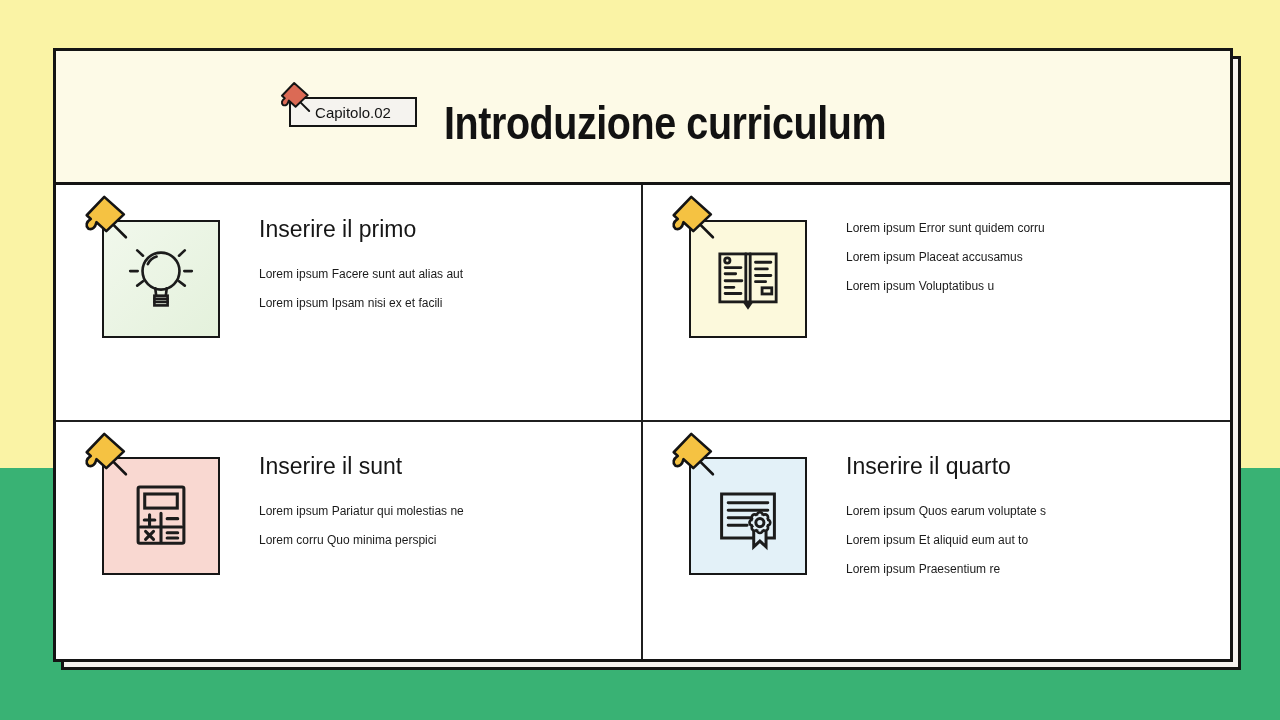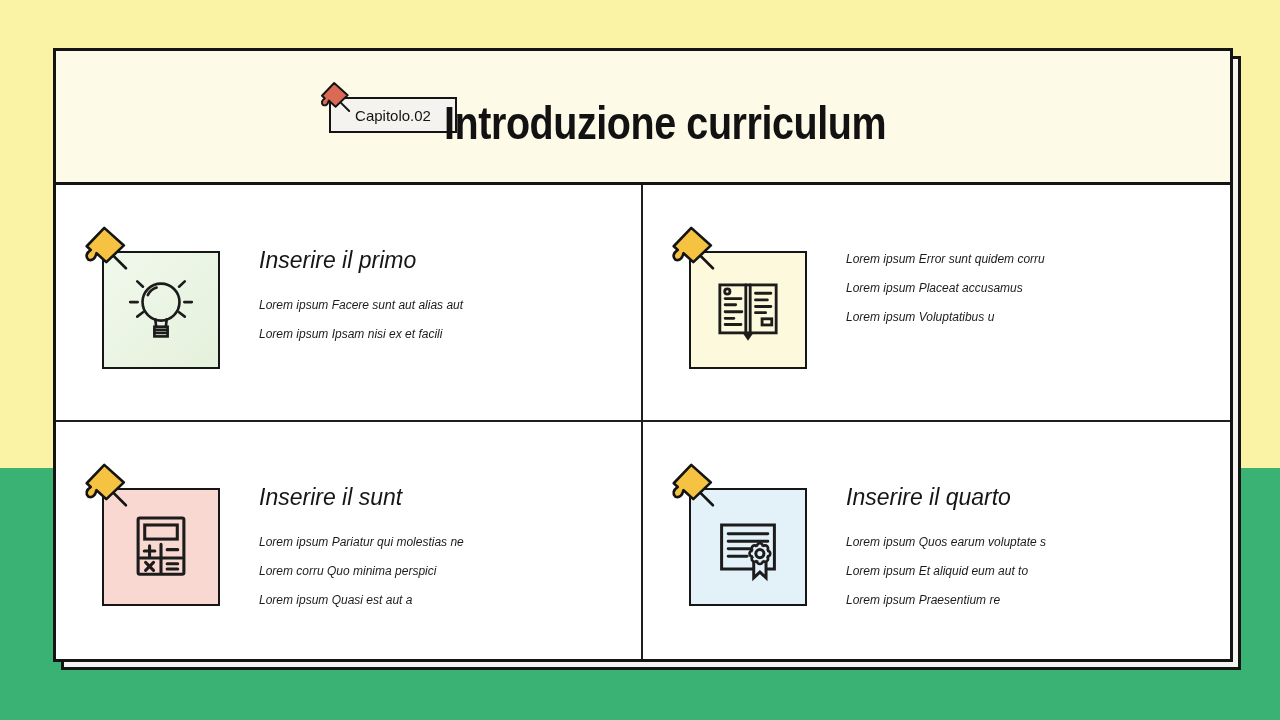--- a/index.html
+++ b/index.html
@@ -2,27 +2,27 @@
 <html><head>
 <meta charset="utf-8">
 <style>
   html,body{margin:0;padding:0;}
   body{width:1280px;height:720px;overflow:hidden;font-family:"Liberation Sans",sans-serif;}
   .stage{position:relative;width:1280px;height:720px;background:#FAF3A5;}
   .bg-green{position:absolute;left:0;top:468px;width:1280px;height:252px;background:#39B274;}
   .card-shadow{position:absolute;left:61px;top:56px;width:1180px;height:614px;background:#F5F3F0;border:3px solid #141414;box-sizing:border-box;}
   .card{position:absolute;left:53px;top:48px;width:1180px;height:614px;background:#FFFFFF;border:3px solid #141414;box-sizing:border-box;display:flex;flex-direction:column;}
   .header{position:relative;height:131px;flex:none;background:#FDFAE7;border-bottom:3px solid #141414;}
-  .chapter{position:absolute;left:233px;top:46px;width:128px;height:36px;background:#F5F3EF;border:2.5px solid #141414;box-sizing:border-box;display:flex;align-items:center;justify-content:center;margin-left:40px;}
+  .chapter{position:absolute;left:233px;top:46px;width:128px;height:30px;background:#F5F3EF;border:2.5px solid #141414;box-sizing:border-box;display:flex;align-items:center;justify-content:center;}
   .chapter-label{font-size:15px;color:#141414;}
   .pin{position:absolute;}
   .pin-chapter{left:-13px;top:-18px;width:34px;height:34px;}
   .slide-title{position:absolute;left:388px;top:44px;line-height:56px;font-size:47px;font-weight:700;letter-spacing:-0.5px;color:#121212;transform:scaleX(0.84);transform-origin:0 50%;white-space:nowrap;}
   .grid{flex:1;display:grid;grid-template-columns:1fr 1fr;grid-template-rows:1fr 1fr;}
-  .quad{position:relative;display:flex;align-items:flex-start;padding:60px 16px 0 46px;box-sizing:border-box;background:#FFFFFF;font-style:italic;}
+  .quad{position:relative;display:flex;align-items:flex-start;padding:29px 16px 0 46px;box-sizing:border-box;background:#FFFFFF;}
   .quad.bR{border-right:2.5px solid #1f1f1f;}
   .quad.bB{border-bottom:2.5px solid #1f1f1f;}
   .icon-wrap{position:relative;flex:none;width:118px;height:118px;margin-top:6px;}
   .icon-box{width:118px;height:118px;border:2.5px solid #161616;box-sizing:border-box;display:flex;align-items:center;justify-content:center;}
   .box-green{background:linear-gradient(135deg,#F1F8EC,#E4F1DC);}
   .box-yellow{background:#FCF9DC;}
   .box-pink{background:#F9D8D1;}
   .box-blue{background:#E3F1F8;}
   .pin-quad{left:-21px;top:-26px;width:49px;height:49px;}
   .qtext{margin-left:39px;}
@@ -116,21 +116,20 @@
           </div>
           <svg class="pin pin-quad" viewBox="0 0 60 60">
             <line x1="33" y1="31" x2="55" y2="53" stroke="#141414" stroke-width="3.2" stroke-linecap="round"></line>
             <path d="M28.5 3.5 L52.5 25 L31 45.5 L19 34.5 Q16.5 45 9 42.5 Q3.5 36.5 12 30.5 L7 26 Z" fill="#F5C242" stroke="#141414" stroke-width="3.2" stroke-linejoin="round"></path>
           </svg>
         </div>
         <div class="qtext">
           <h3 class="qtitle">Inserire il sunt</h3>
           <span class="qline">Lorem ipsum Pariatur qui molestias ne</span>
           <span class="qline">Lorem corru Quo minima perspici</span>
-          <span class="qline">Lorem ipsum Quasi est aut a</span>
         </div>
       </div>
 
       <div class="quad">
         <div class="icon-wrap">
           <div class="icon-box box-blue">
             <svg class="icon-svg" viewBox="0 0 100 100" fill="none" stroke="#1c1c1c" stroke-width="3.4" stroke-linecap="round">
               <rect x="20" y="25" width="60" height="50"></rect>
               <path d="M27.5 35 H72.5 M27.5 43.5 H72.5 M27.5 52 H57 M27.5 60.5 H49"></path>
               <path d="M56.5 64 V85 L63.5 78.5 L70.5 85 V64" fill="#E3F1F8"></path>

